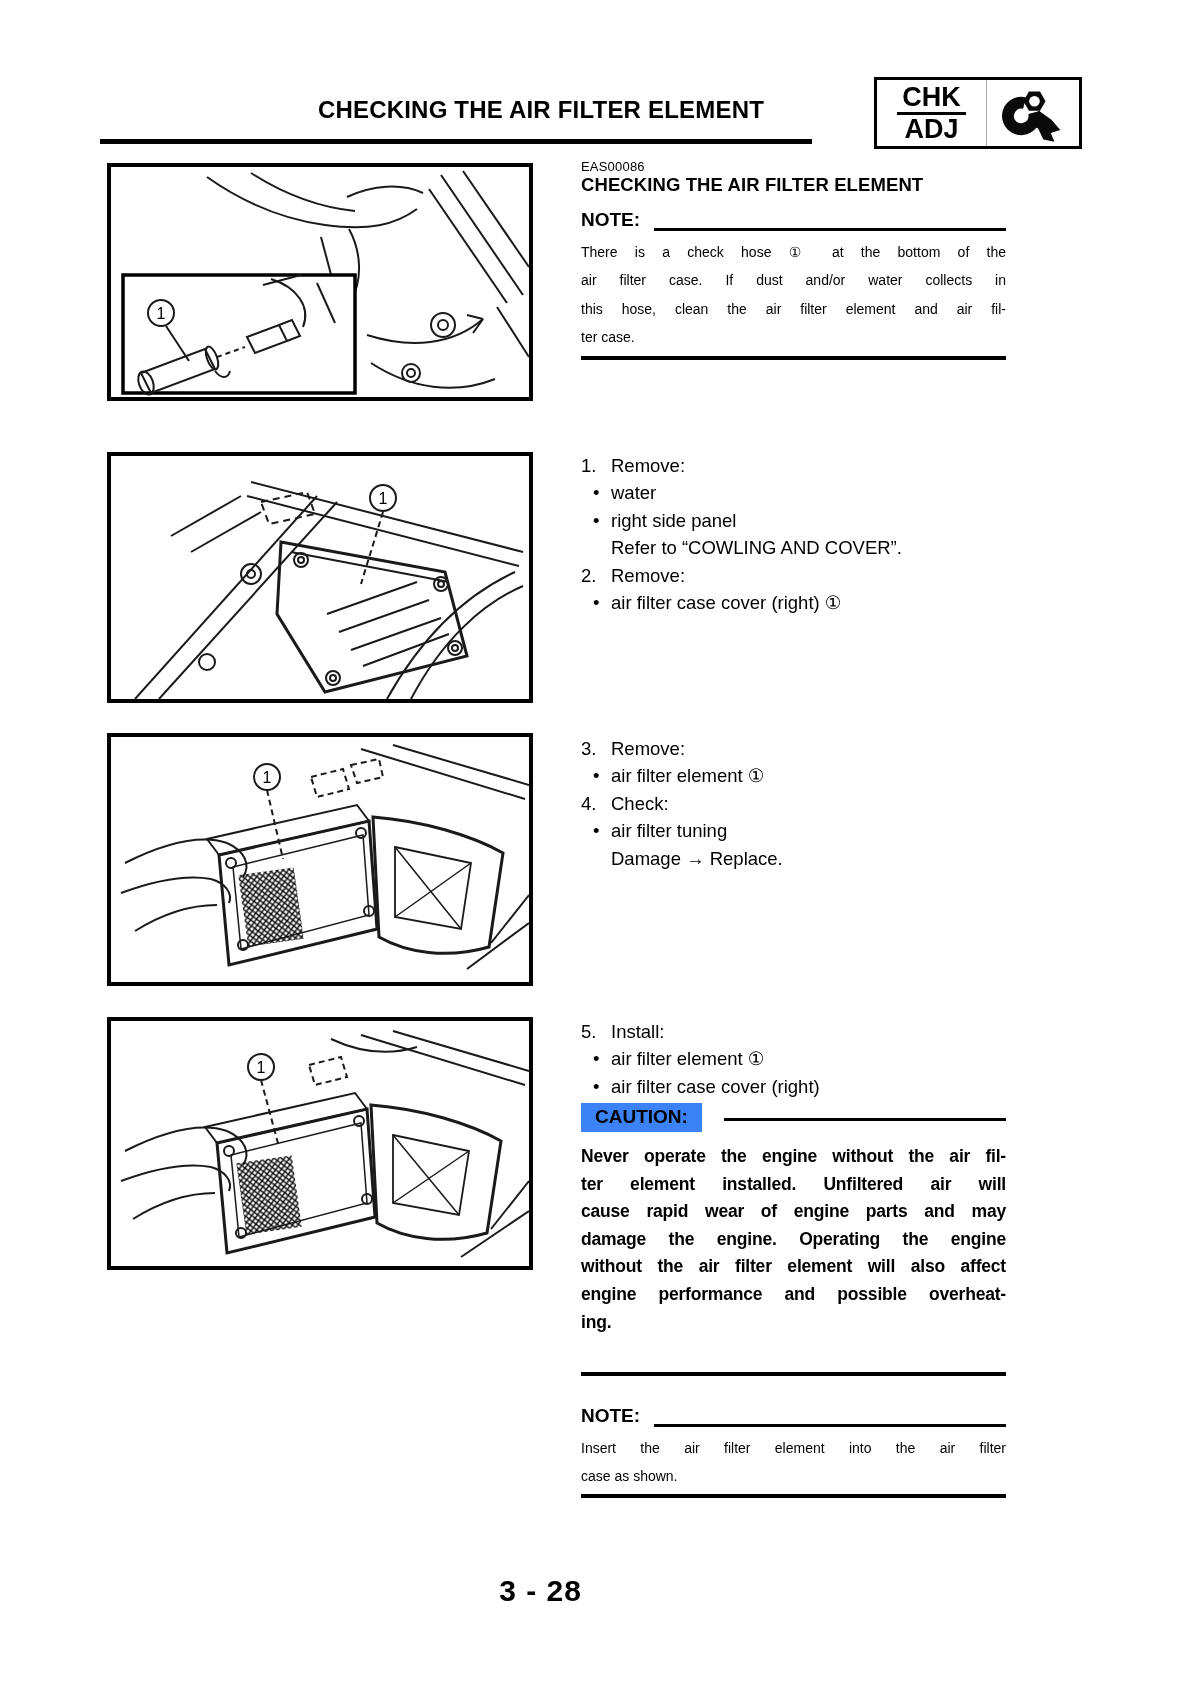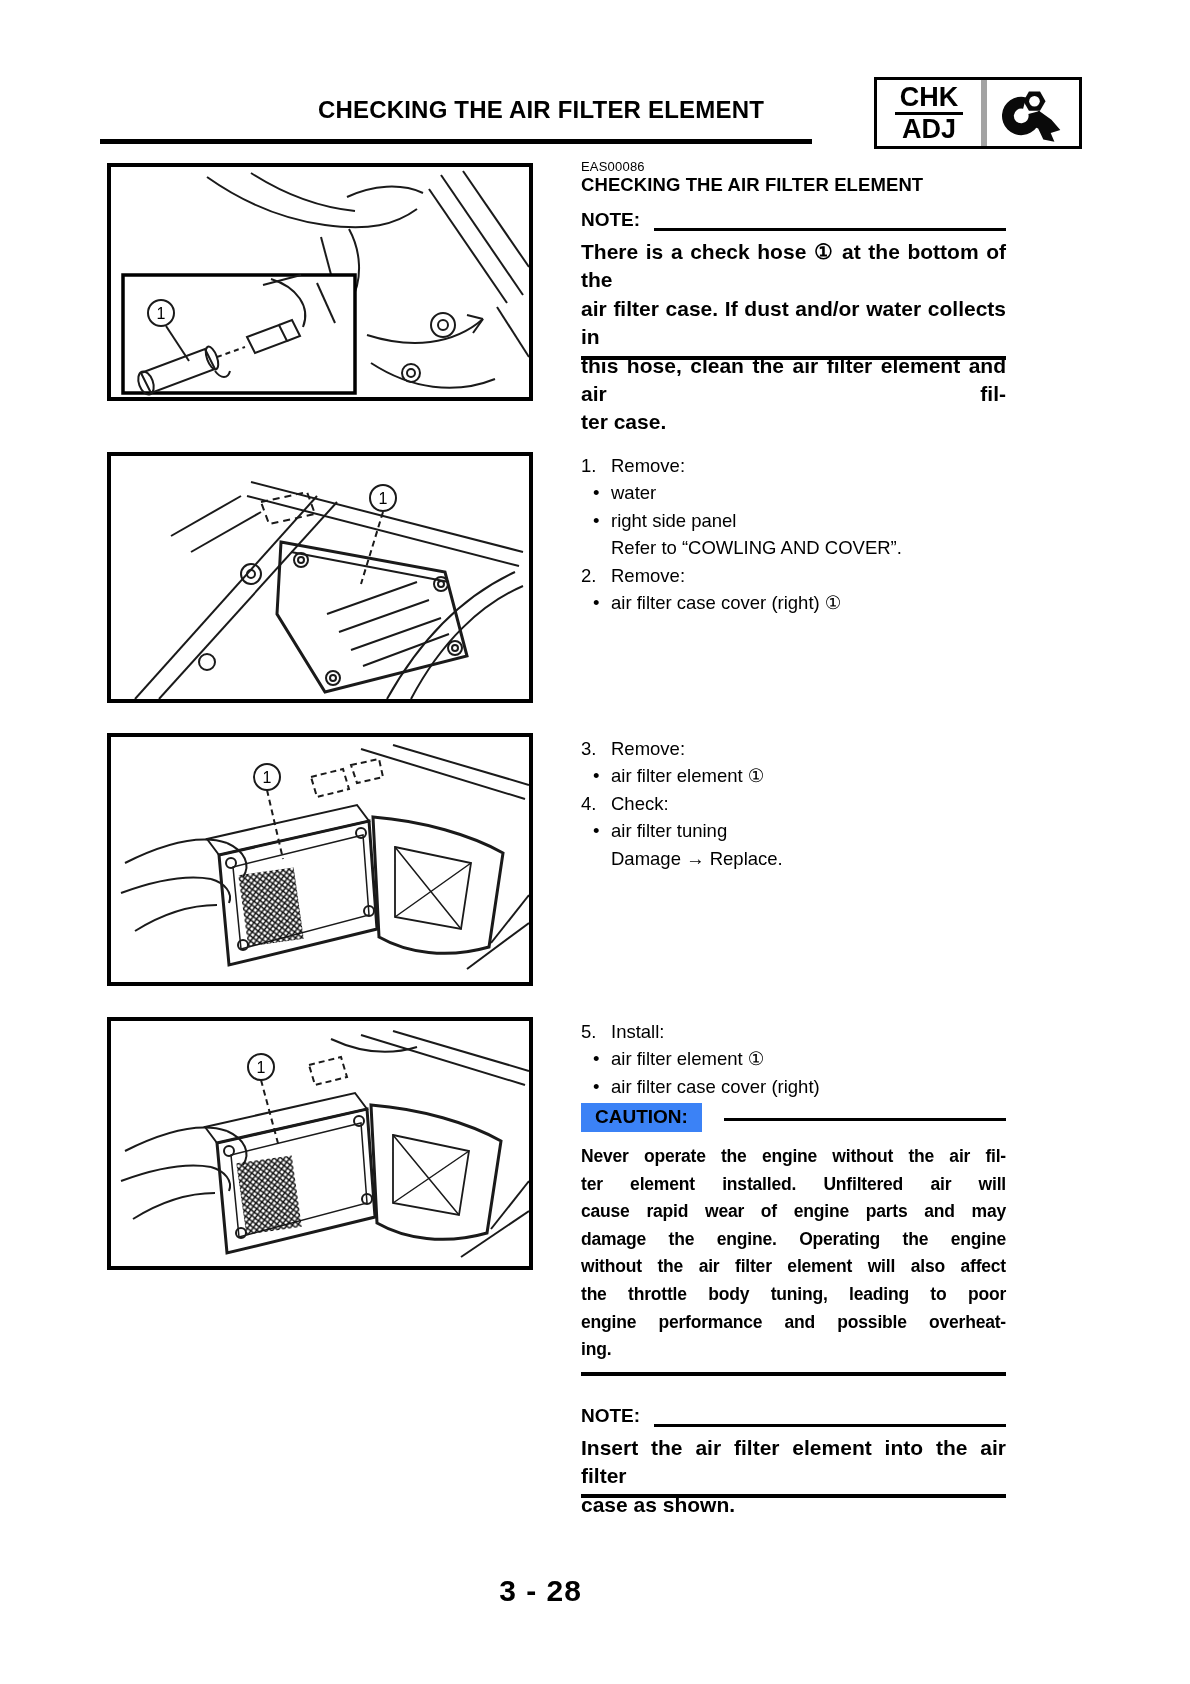--- a/index.html
+++ b/index.html
@@ -13,21 +13,21 @@
     position:absolute; left:100px; top:96px; width:712px;
     text-align:center; padding-left:170px; box-sizing:border-box;
     font-size:24px; font-weight:bold; letter-spacing:.2px; white-space:nowrap;
   }
   .hdr-rule{position:absolute; left:100px; top:139px; width:712px; height:5px; background:#000;}
   .badge{
     position:absolute; left:874px; top:77px; width:208px; height:72px;
     display:flex; border:3px solid #000; box-sizing:border-box;
   }
   .badge-txt{
-    width:110px; border-right:6px solid #a3a3a3; box-sizing:border-box;
+    width:110px; border-right:1px solid #a3a3a3; box-sizing:border-box;
     display:flex; flex-direction:column; align-items:center; justify-content:center;
     font-weight:bold; font-size:27px; line-height:29px;
   }
   .badge-txt .top{border-bottom:3.5px solid #000; padding:0 5px;}
   .badge-icon{flex:1; display:flex; align-items:center; justify-content:center;}
   
   .fig{
     position:absolute; left:107px; width:426px;
     border:4px solid #000; box-sizing:border-box; background:#fff;
   }
@@ -37,21 +37,21 @@
   .code{font-size:13px; letter-spacing:.2px;}
   .rc-title{font-size:18.5px; font-weight:bold; letter-spacing:.1px; white-space:nowrap;}
   .lblrow{display:flex; align-items:flex-end;}
   .lblrow .lbl{font-size:19px; font-weight:bold; white-space:nowrap;}
   .lblrow .lblrule{flex:1; height:3.5px; background:#000; margin-left:14px; margin-top:2px;}
   .caut-lbl{
     font-size:19px; font-weight:bold; background:#3b82f6; padding:3px 14px 4px 14px;
   }
   .caut-row{display:flex; align-items:center;}
   .caut-row .lblrule{flex:1; height:3.5px; background:#000; margin-left:22px; margin-top:4px;}
-  .para{font-size:21px; line-height:28.4px;font-weight:bold;}
+  .para{font-size:14px; line-height:28.4px;}
   .para.bold{font-weight:bold; font-size:17.5px; letter-spacing:-0.2px; line-height:27.6px;}
   .jl{text-align:justify; text-align-last:justify;}
   .jlast{text-align:left;}
   .hrule{height:3.5px; background:#000;}
   .steps{font-size:18.5px; line-height:27.4px;}
   .ln{display:flex; white-space:nowrap;}
   .ln .mk{display:inline-block; width:30px; flex:0 0 30px; box-sizing:border-box;}
   .ln.bullet .mk{padding-left:12px;}
   .ln.plain .mk{visibility:hidden;}
   
@@ -320,21 +320,20 @@
   <div class="rc caut-row" style="top:1103px;">
     <span class="caut-lbl">CAUTION:</span>
     <span class="lblrule"></span>
   </div>
   <div class="rc para bold" style="top:1143px;">
     <div class="jl">Never operate the engine without the air fil-</div>
     <div class="jl">ter element installed. Unfiltered air will</div>
     <div class="jl">cause rapid wear of engine parts and may</div>
     <div class="jl">damage the engine. Operating the engine</div>
     <div class="jl">without the air filter element will also affect</div>
-    <div class="jl">the throttle body tuning, leading to poor</div>
     <div class="jl">engine performance and possible overheat-</div>
     <div class="jlast">ing.</div>
   </div>
   <div class="rc hrule" style="top:1372px;"></div>
 
   <div class="rc lblrow" style="top:1405px;">
     <span class="lbl">NOTE:</span>
     <span class="lblrule"></span>
   </div>
   <div class="rc para" style="top:1434px;">

